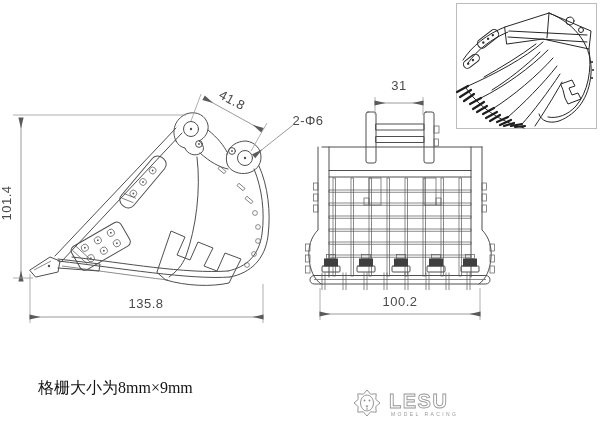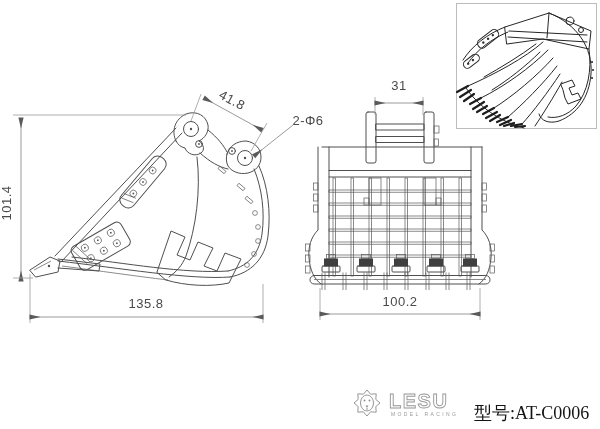--- a/index.html
+++ b/index.html
@@ -288,29 +288,29 @@
             <line x1="514" y1="123" x2="504" y2="126"></line>
           </g>
       <g>
             <line x1="522" y1="124" x2="511" y2="126"></line>
             <line x1="525" y1="126" x2="515" y2="127"></line>
           </g>
     </g>
   </g>
 </svg>
 
+<div class="note">格栅大小为8mm×9mm</div>
 
 <svg class="logo" viewBox="0 0 118 44">
   <g stroke="#8a8a8a" stroke-width=".9" fill="none">
     <path d="M28,20 L23.8,23.6 L24.2,29.2 L18.6,28.8 L15,33 L11.4,28.8 L5.8,29.2 L6.2,23.6 L2,20 L6.2,16.4 L5.8,10.8 L11.4,11.2 L15,7 L18.6,11.2 L24.2,10.8 L23.8,16.4 Z"></path>
     <ellipse cx="15" cy="20" rx="6.5" ry="8"></ellipse>
     <circle cx="12.5" cy="17.5" r="0.9" fill="#8a8a8a" stroke="none"></circle>
     <circle cx="17.5" cy="17.5" r="0.9" fill="#8a8a8a" stroke="none"></circle>
     <path d="M13.5,22.5 L16.5,22.5 L15,24.8 Z" fill="#8a8a8a" stroke="none"></path>
     <path d="M15,24.8 V27"></path>
   </g>
   <text x="37" y="25" font-family="Liberation Sans, sans-serif" font-size="20" font-weight="bold" letter-spacing="1.5" fill="#ffffff" stroke="#979797" stroke-width="0.9">LESU</text>
   <text x="39" y="33" font-family="Liberation Sans, sans-serif" font-size="5" letter-spacing="2.4" fill="#9a9a9a">MODEL RACING</text>
 </svg>
 
-<div class="model">型号:AT-C0006</div>
 
 </div>
 
 </body></html>

